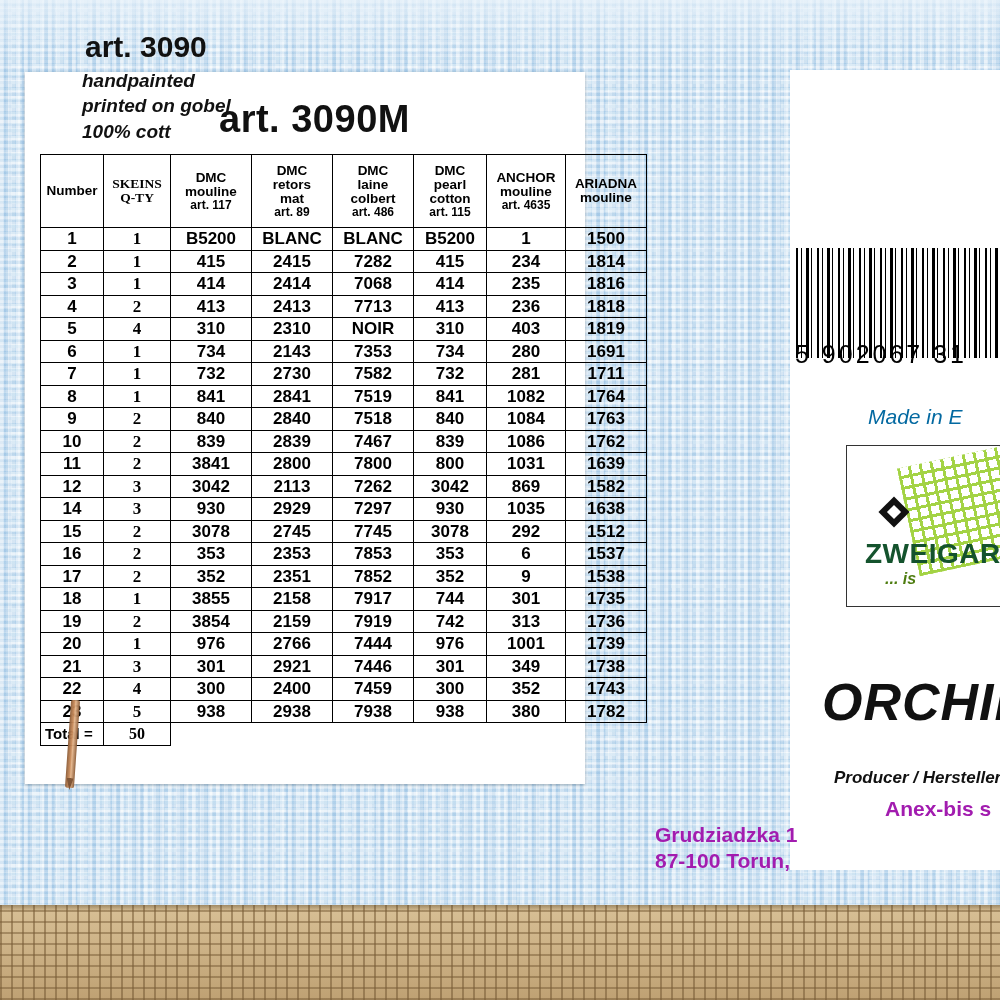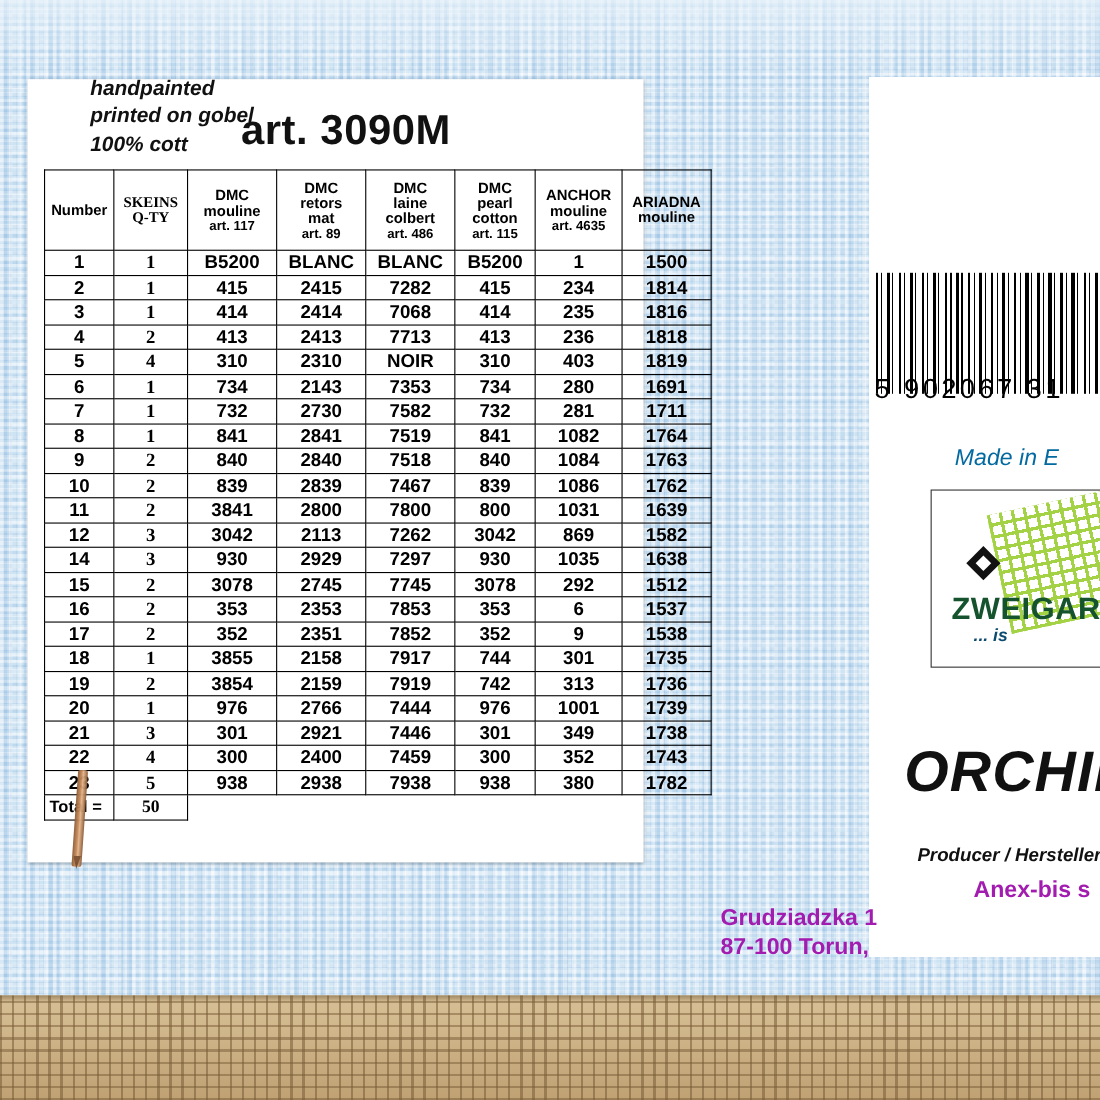--- a/index.html
+++ b/index.html
@@ -291,21 +291,21 @@
     letter-spacing: 0.5px;
     color: #14532d;
     white-space: nowrap;
   }
   .zw-tag {
     position: absolute;
     left: 38px; top: 124px;
     font-size: 16px;
     font-weight: bold;
     font-style: italic;
-    color: #0c4a6e;
+    color: #4d7c0f;
     white-space: nowrap;
   }
 
   .orchidea {
     position: absolute;
     left: 822px;
     top: 672px;
     font-size: 52px;
     font-weight: bold;
     font-style: italic;
@@ -627,20 +627,21 @@
         </tr>
       </tfoot>
     </table>
   </div>
 
   <div class="needle"></div>
 
   <div class="right-card"></div>
   <div class="right-inner"></div>
 
+  <div class="r-title">art. 3090</div>
   <div class="r-sub r-sub1">handpainted</div>
   <div class="r-sub r-sub2">printed on gobel</div>
   <div class="r-sub r-sub3">100% cott</div>
 
   <div class="barcode-box">
     <div class="barcode-bars"></div>
   </div>
   <div class="barcode-digits">5 902067 31</div>
 
   <div class="made-in">Made in E</div>

